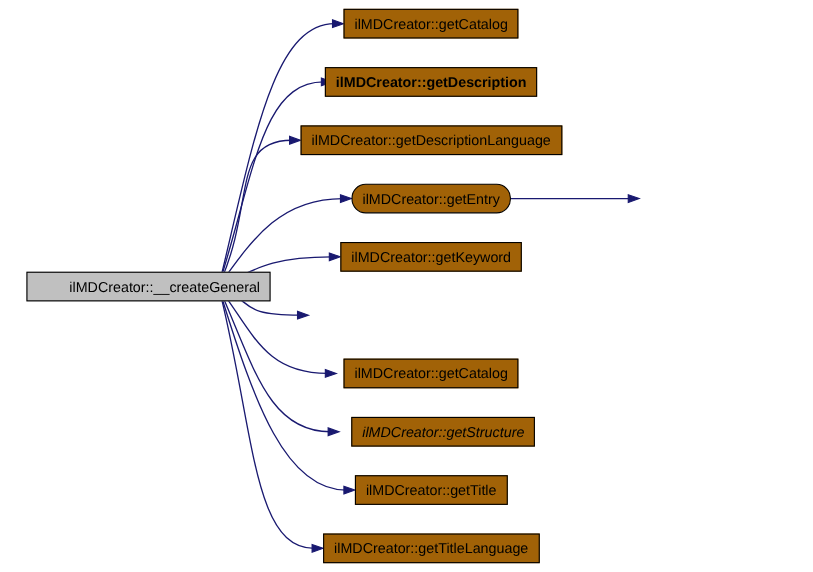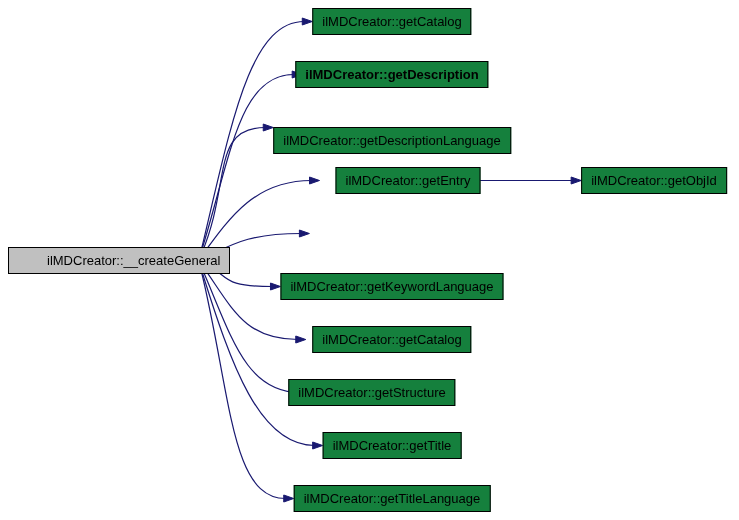--- a/index.html
+++ b/index.html
@@ -22,21 +22,21 @@
     width: 739px;
     height: 520px;
   }
   .node {
     position: absolute;
     box-sizing: border-box;
     height: 27px;
     line-height: 25px;
     padding: 0 9px;
     border: 1px solid #000000;
-    background: #15803d;
+    background: #a16207;
     color: #000000;
     font-size: 13px;
     white-space: nowrap;
     text-align: center;
     cursor: pointer;
   }
   .node.centered { transform: translateX(-50%); }
   .node.root {
     background: #c0c0c0;
     cursor: default;
@@ -64,35 +64,34 @@
       <path d="M 201.40625 267.1 C 231.40625 336.07000000000005, 245.3046875 392.5, 300.3046875 392.5" fill="none" stroke="#191970" stroke-width="1.2"></path>
       <path d="M 308.3046875 392.5 L 298.3046875 389 L 298.3046875 396 Z" fill="#191970" stroke="#191970"></path>
       <path d="M 201.40625 269.75 C 231.40625 366.4125, 259.640625 445.5, 314.640625 445.5" fill="none" stroke="#191970" stroke-width="1.2"></path>
       <path d="M 322.640625 445.5 L 312.640625 442 L 312.640625 449 Z" fill="#191970" stroke="#191970"></path>
       <path d="M 201.40625 271.5 C 231.40625 396.35, 230.71875 498.5, 285.71875 498.5" fill="none" stroke="#191970" stroke-width="1.2"></path>
       <path d="M 293.71875 498.5 L 283.71875 495 L 283.71875 502 Z" fill="#191970" stroke="#191970"></path>
       <path d="M 464.4921875 180.5 L 573.140625 180.5" fill="none" stroke="#191970" stroke-width="1.2"></path>
       <path d="M 581.140625 180.5 L 571.140625 177 L 571.140625 184 Z" fill="#191970" stroke="#191970"></path>
     </svg>
 
-  <div class="node root" style="left:8px; top:247px;padding-left:38px;">ilMDCreator::__createGeneral</div>
+  <div class="node root" style="left:24px; top:247px;padding-left:38px;">ilMDCreator::__createGeneral</div>
 
   <div class="node centered" style="left:392px; top:8px;">ilMDCreator::getCatalog</div>
 
   <div class="node centered" style="left:392px; top:61px;font-weight:bold;">ilMDCreator::getDescription</div>
 
-  <div class="node centered" style="left:392px; top:114px;margin-top:13px;">ilMDCreator::getDescriptionLanguage</div>
+  <div class="node centered" style="left:392px; top:114px;">ilMDCreator::getDescriptionLanguage</div>
 
-  <div class="node centered" style="left:408px; top:167px;">ilMDCreator::getEntry</div>
-
-  <div class="node centered" style="left:654px; top:167px;">ilMDCreator::getObjId</div>
+  <div class="node centered" style="left:392px; top:167px;border-radius:13px;">ilMDCreator::getEntry</div>
 
 
-  <div class="node centered" style="left:392px; top:273px;">ilMDCreator::getKeywordLanguage</div>
+  <div class="node centered" style="left:392px; top:220px;">ilMDCreator::getKeyword</div>
+
 
   <div class="node centered" style="left:392px; top:326px;">ilMDCreator::getCatalog</div>
 
-  <div class="node centered" style="left:372px; top:379px;">ilMDCreator::getStructure</div>
+  <div class="node centered" style="left:403px; top:379px;font-style:italic;">ilMDCreator::getStructure</div>
 
   <div class="node centered" style="left:392px; top:432px;">ilMDCreator::getTitle</div>
 
   <div class="node centered" style="left:392px; top:485px;">ilMDCreator::getTitleLanguage</div>
 </div>
 
 </body></html>

